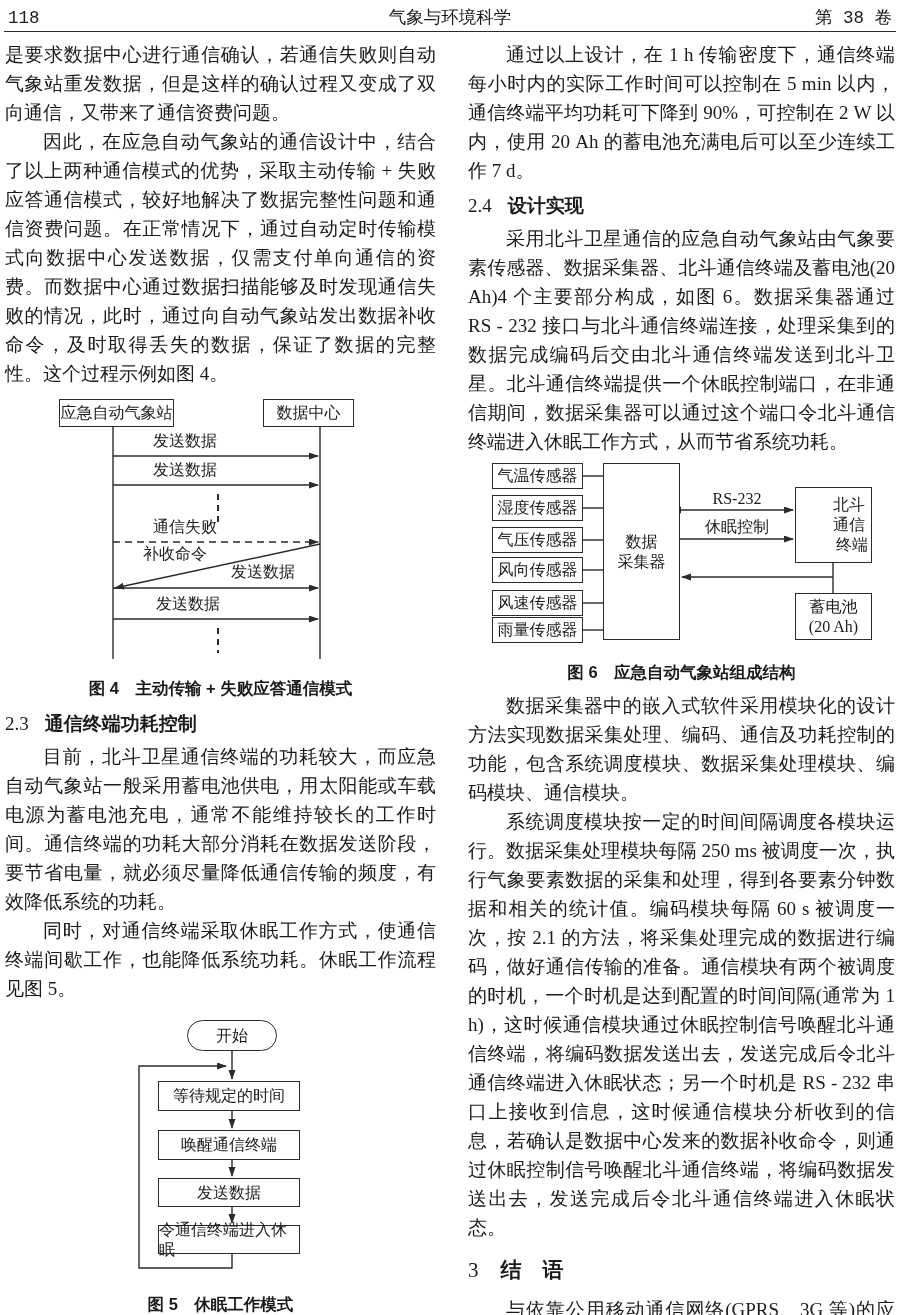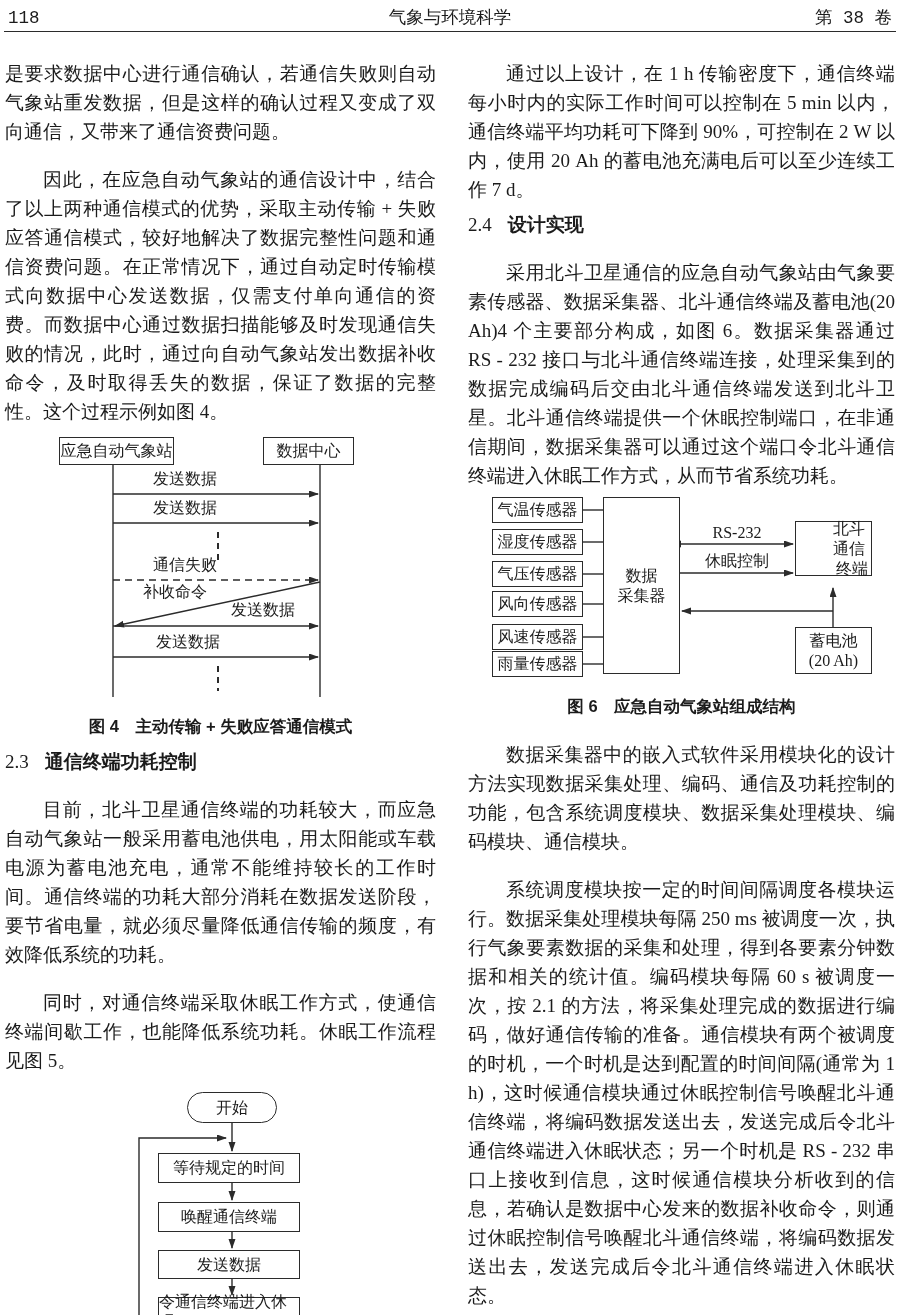--- a/index.html
+++ b/index.html
@@ -15,21 +15,21 @@
   .runhead { position:absolute; top:4px; left:6px; right:6px; height:26px; font-size:17.5px;font-family:Liberation Mono, monospace; }
   .runhead .pageno  { position:absolute; left:2px; top:0; }
   .runhead .journal { position:absolute; left:0; right:0; top:0; text-align:center; }
   .runhead .volume  { position:absolute; right:2px; top:0; }
   .headrule { position:absolute; top:31px; left:4px; right:4px; border-top:1.6px solid #2b2b2b; }
 
   
   .col { position:absolute; top:40px; text-align:justify; }
   .col-left  { left:5px;  width:431px; }
   .col-right { left:468px; width:427px; }
-  p.body { text-align:justify;margin-top:19px; }
+  p.body { text-align:justify; }
   p.indent { text-indent:2em; }
 
   
   .subhead { display:flex; align-items:baseline; margin:6px 0 4px 0;
              font-family:"Liberation Sans","DejaVu Sans",sans-serif; font-weight:bold; font-size:19px; line-height:29px; }
   .subhead .num { font-family:"Liberation Serif","DejaVu Serif",serif; font-weight:normal; margin-right:16px; }
   .secthead { display:flex; align-items:baseline; margin:13px 0 10px 0;
               font-family:"Liberation Sans","DejaVu Sans",sans-serif; font-weight:bold; font-size:21px; line-height:30px; }
   .secthead .num { font-family:"Liberation Serif","DejaVu Serif",serif; font-weight:normal; margin-right:22px; }
 
@@ -183,21 +183,21 @@
     <div class="nodebox" style="left:24px; top:130px; width:91px; height:26px;">
       <span>风速传感器</span>
     </div>
     <div class="nodebox" style="left:24px; top:157px; width:91px; height:26px;">
       <span>雨量传感器</span>
     </div>
     <div class="nodebox" style="left:135px; top:3px; width:77px; height:177px;">
       <span>数据</span>
       <span>采集器</span>
     </div>
-    <div class="nodebox" style="left:327px; top:27px; width:77px; height:55px;padding-left:37px;">
+    <div class="nodebox" style="left:327px; top:27px; width:77px; height:76px;padding-left:37px;">
       <span>北斗通信</span>
       <span>终端</span>
     </div>
     <div class="nodebox" style="left:327px; top:133px; width:77px; height:47px;">
       <span>蓄电池</span>
       <span>(20 Ah)</span>
     </div>
     <div class="flabel" style="left:219px; top:29px; width:100px;">RS-232</div>
     <div class="flabel" style="left:219px; top:57px; width:100px;">休眠控制</div>
     <div class="figcap" style="top:198px;">图 6　应急自动气象站组成结构</div>

